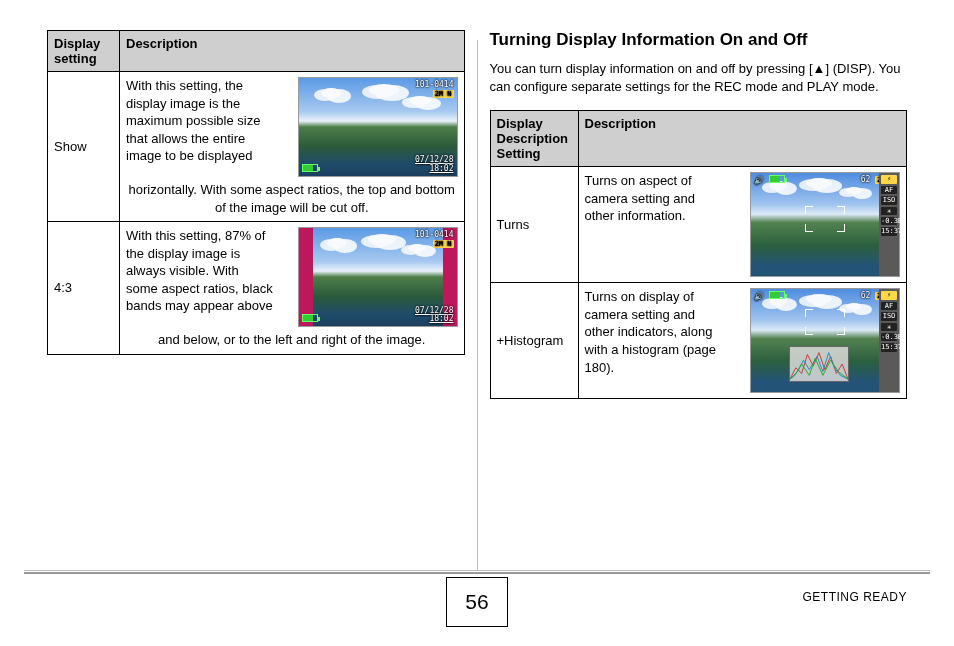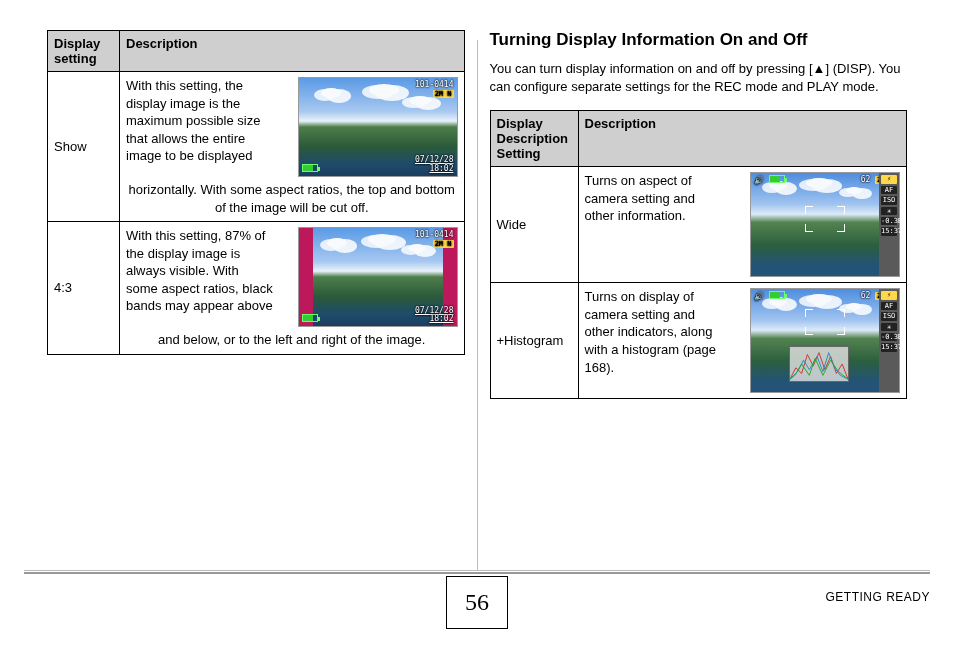--- a/index.html
+++ b/index.html
@@ -171,28 +171,27 @@
     margin-bottom: 8px;
   }
   .footer-row {
     display:flex;
     align-items:center;
     justify-content:center;
     position:relative;
     height:40px;
   }
   .page-num {
-    font-size: 24px;
+    font-size: 21px;
     padding: 12px 18px;
     border: 1px solid #000;
-    font-family: Liberation Serif, serif;
   }
   .section-name {
     position:absolute;
-    right: 0;
+    right: 23px;
     top: 8px;
     font-size: 12px;
     letter-spacing: 0.5px;
   }
 </style>
 </head>
 <body>
 
 <div class="page">
 
@@ -267,21 +266,21 @@
 
     <table class="spec">
       <thead>
         <tr>
           <th style="width:88px">Display Description Setting</th>
           <th>Description</th>
         </tr>
       </thead>
       <tbody>
         <tr>
-          <td style="vertical-align:middle">Wide</td>
+          <td style="vertical-align:middle">Turns</td>
           <td>
             <div class="desc-row">
               <div class="desc-text">Turns on aspect of camera setting and other information.</div>
               <div class="thumb small">
                 <div class="thumb-inner rich">
                   <div class="cloud" style="top:8px;left:18px;width:18px;height:9px"></div>
                   <div class="cloud" style="top:5px;left:55px;width:26px;height:10px"></div>
                   <div class="cloud" style="top:14px;left:95px;width:16px;height:7px"></div>
                 </div>
                 <div class="focus-brackets">
@@ -304,21 +303,21 @@
                   <div class="pill">15:37</div>
                 </div>
               </div>
             </div>
           </td>
         </tr>
         <tr>
           <td style="vertical-align:middle">+Histogram</td>
           <td>
             <div class="desc-row">
-              <div class="desc-text">Turns on display of camera setting and other indicators, along with a histogram (page 168).</div>
+              <div class="desc-text">Turns on display of camera setting and other indicators, along with a histogram (page 180).</div>
               <div class="thumb small">
                 <div class="thumb-inner rich">
                   <div class="cloud" style="top:8px;left:18px;width:18px;height:9px"></div>
                   <div class="cloud" style="top:5px;left:55px;width:26px;height:10px"></div>
                   <div class="cloud" style="top:14px;left:95px;width:16px;height:7px"></div>
                 </div>
                 <div class="focus-brackets" style="top:32%">
                   <span class="tl"></span>
                     <span class="tr"></span>
                     <span class="bl"></span>

